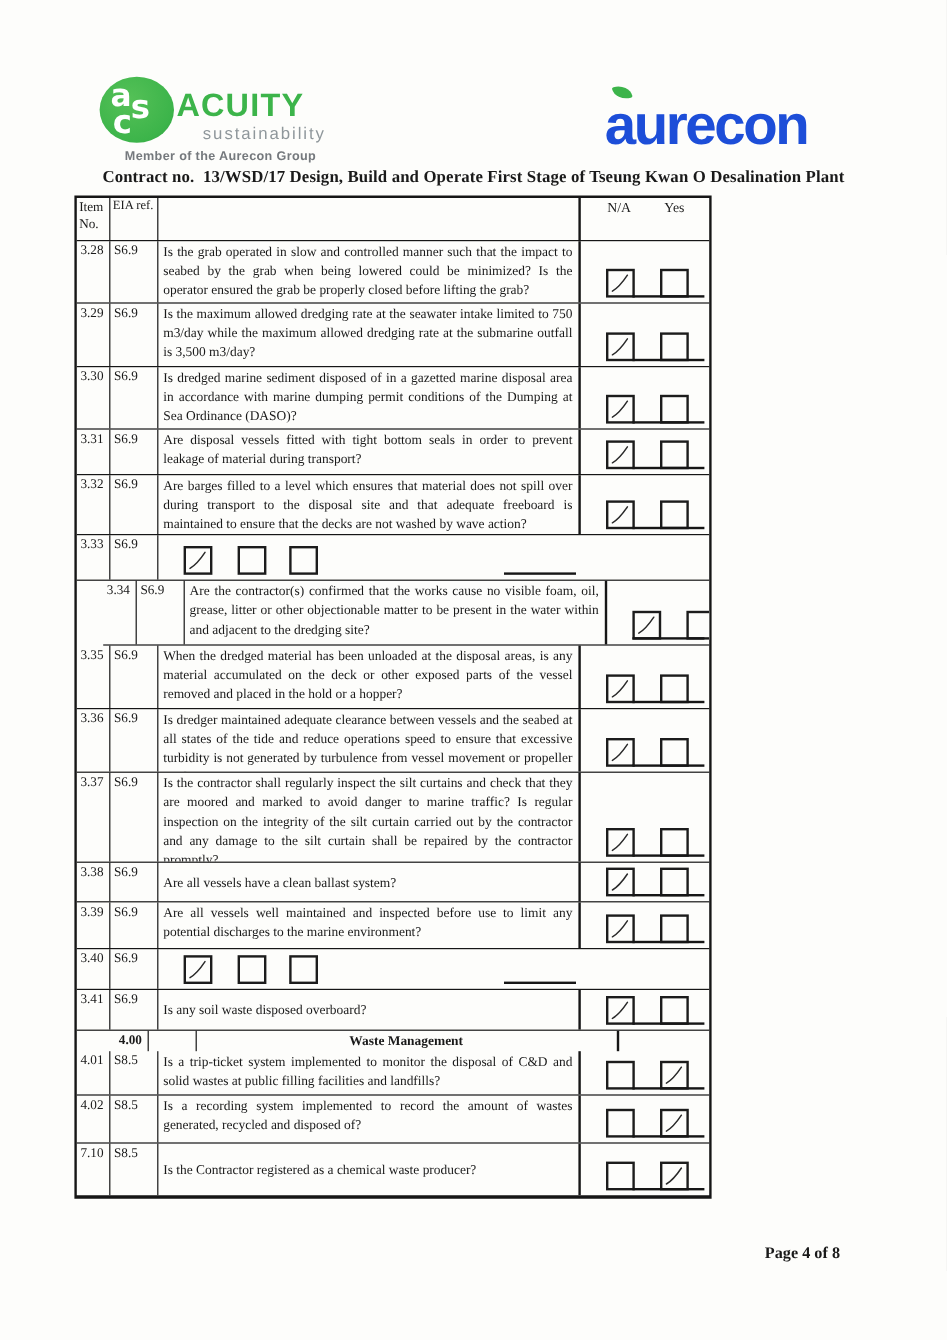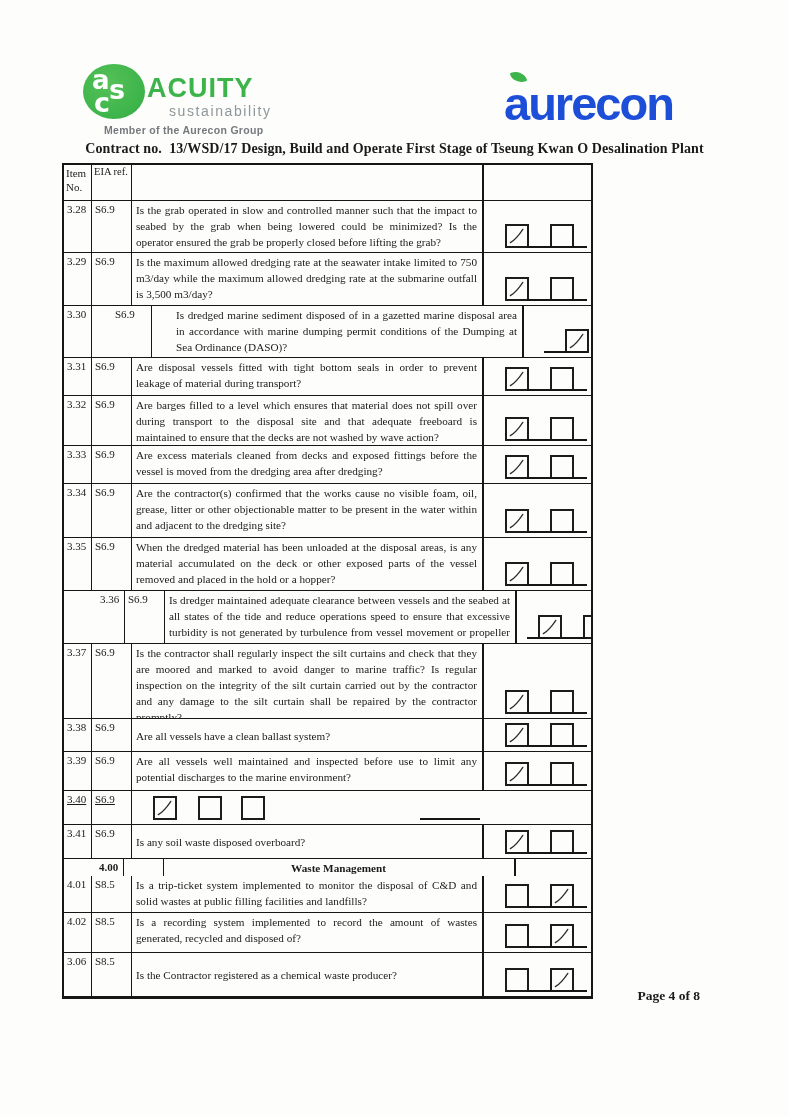--- a/index.html
+++ b/index.html
@@ -73,21 +73,21 @@
     border:2.2px solid #1c1c1c; background:#fdfdfb; }
   .b-na  { left:21px; }
   .b-yes { left:66px; }
   .b-no  { left:109px; }
   .box svg { position:absolute; left:0; top:0; width:100%; height:100%; display:none; }
   .box.checked svg { display:block; }
   .rline { position:absolute; right:4px; bottom:4px; width:60px; height:2.2px;
     background:#161616; }
 
   
-  .footer { position:absolute; top:988px; right:89px;
+  .footer { position:absolute; top:1036px; right:89px;
     font-size:13.5px; font-weight:bold; }
 </style>
 </head>
 <body>
 
 <div class="page">
 
   <div class="acuity">
     <div class="acuity-mark">
       <span class="m-a">a</span>
@@ -107,20 +107,26 @@
   <div class="doc-title">Contract no.&nbsp; 13/WSD/17 Design, Build and Operate First Stage of Tseung Kwan O Desalination Plant</div>
 
   <div class="tbl">
     <div class="row hdr">
       <div class="c c1">
         <div>Item</div>
         <div>No.</div>
       </div>
       <div class="c c2">EIA ref.</div>
       <div class="c c3"></div>
+      <div class="c c4 hdr-ans">
+        <span class="h-na">N/A</span>
+        <span class="h-yes">Yes</span>
+        <span class="h-no">No</span>
+        <span class="h-photo">Photo/Remarks</span>
+      </div>
     </div>
     <div id="tbody">
         <div class="row" style="height: 52px;">
     <div class="c c1 item">3.28</div>
     <div class="c c2 eia">S6.9</div>
     <div class="c c3 q">
       <span class="qt">Is the grab operated in slow and controlled manner such that the impact to seabed by the grab when being lowered could be minimized? Is the operator ensured the grab be properly closed before lifting the grab?</span>
     </div>
     <div class="c c4 ans">
       <span class="box b-na checked">
@@ -151,21 +157,21 @@
       </span>
       <span class="box b-yes">
         
       </span>
       <span class="box b-no">
         
       </span>
       <span class="rline"></span>
     </div>
   </div>
-        <div class="row" style="height: 52px; gap: 20px;">
+        <div class="row" style="height: 52px;">
     <div class="c c1 item">3.30</div>
     <div class="c c2 eia">S6.9</div>
     <div class="c c3 q">
       <span class="qt">Is dredged marine sediment disposed of in a gazetted marine disposal area in accordance with marine dumping permit conditions of the Dumping at Sea Ordinance (DASO)?</span>
     </div>
     <div class="c c4 ans">
       <span class="box b-na checked">
         <svg viewBox="0 0 24 24">
                 <path d="M4 20 Q 11 16 19 4" fill="none" stroke="#2a2a2a" stroke-width="1.5" stroke-linecap="round"></path>
               </svg>
@@ -217,39 +223,36 @@
       </span>
       <span class="box b-no">
         
       </span>
       <span class="rline"></span>
     </div>
   </div>
         <div class="row" style="height: 38px;">
     <div class="c c1 item">3.33</div>
     <div class="c c2 eia">S6.9</div>
-    <div class="c c3 q">
-      <span class="qt">Are excess materials cleaned from decks and exposed fittings before the vessel is moved from the dredging area after dredging?</span>
-    </div>
-    <div class="c c4 ans">
-      <span class="box b-na checked">
-        <svg viewBox="0 0 24 24">
-                <path d="M4 20 Q 11 16 19 4" fill="none" stroke="#2a2a2a" stroke-width="1.5" stroke-linecap="round"></path>
-              </svg>
-      </span>
-      <span class="box b-yes">
-        
-      </span>
-      <span class="box b-no">
-        
-      </span>
-      <span class="rline"></span>
-    </div>
-  </div>
-        <div class="row" style="height: 54px;">
+    <div class="c c4 ans">
+      <span class="box b-na checked">
+        <svg viewBox="0 0 24 24">
+                <path d="M4 20 Q 11 16 19 4" fill="none" stroke="#2a2a2a" stroke-width="1.5" stroke-linecap="round"></path>
+              </svg>
+      </span>
+      <span class="box b-yes">
+        
+      </span>
+      <span class="box b-no">
+        
+      </span>
+      <span class="rline"></span>
+    </div>
+  </div>
+        <div class="row" style="height: 54px; margin-left: 22px;">
     <div class="c c1 item">3.34</div>
     <div class="c c2 eia">S6.9</div>
     <div class="c c3 q">
       <span class="qt">Are the contractor(s) confirmed that the works cause no visible foam, oil, grease, litter or other objectionable matter to be present in the water within and adjacent to the dredging site?</span>
     </div>
     <div class="c c4 ans">
       <span class="box b-na checked">
         <svg viewBox="0 0 24 24">
                 <path d="M4 20 Q 11 16 19 4" fill="none" stroke="#2a2a2a" stroke-width="1.5" stroke-linecap="round"></path>
               </svg>
@@ -277,21 +280,21 @@
       </span>
       <span class="box b-yes">
         
       </span>
       <span class="box b-no">
         
       </span>
       <span class="rline"></span>
     </div>
   </div>
-        <div class="row" style="height: 53px; padding-left: 33px;">
+        <div class="row" style="height: 53px;">
     <div class="c c1 item">3.36</div>
     <div class="c c2 eia">S6.9</div>
     <div class="c c3 q">
       <span class="qt">Is dredger maintained adequate clearance between vessels and the seabed at all states of the tide and reduce operations speed to ensure that excessive turbidity is not generated by turbulence from vessel movement or propeller wash?</span>
     </div>
     <div class="c c4 ans">
       <span class="box b-na checked">
         <svg viewBox="0 0 24 24">
                 <path d="M4 20 Q 11 16 19 4" fill="none" stroke="#2a2a2a" stroke-width="1.5" stroke-linecap="round"></path>
               </svg>
@@ -361,21 +364,21 @@
       </span>
       <span class="box b-yes">
         
       </span>
       <span class="box b-no">
         
       </span>
       <span class="rline"></span>
     </div>
   </div>
-        <div class="row" style="height: 34px; text-decoration: underline;">
+        <div class="row" style="height: 34px;">
     <div class="c c1 item">3.40</div>
     <div class="c c2 eia">S6.9</div>
     <div class="c c4 ans">
       <span class="box b-na checked">
         <svg viewBox="0 0 24 24">
                 <path d="M4 20 Q 11 16 19 4" fill="none" stroke="#2a2a2a" stroke-width="1.5" stroke-linecap="round"></path>
               </svg>
       </span>
       <span class="box b-yes">
         
@@ -456,21 +459,21 @@
                 <path d="M4 20 Q 11 16 19 4" fill="none" stroke="#2a2a2a" stroke-width="1.5" stroke-linecap="round"></path>
               </svg>
       </span>
       <span class="box b-no">
         
       </span>
       <span class="rline"></span>
     </div>
   </div>
         <div class="row no-bb vcenter" style="height: 43px;">
-    <div class="c c1 item">3.06</div>
+    <div class="c c1 item">7.10</div>
     <div class="c c2 eia">S8.5</div>
     <div class="c c3 q">
       <span class="qt">Is the Contractor registered as a chemical waste producer?</span>
     </div>
     <div class="c c4 ans">
       <span class="box b-na">
         
       </span>
       <span class="box b-yes checked">
         <svg viewBox="0 0 24 24">

